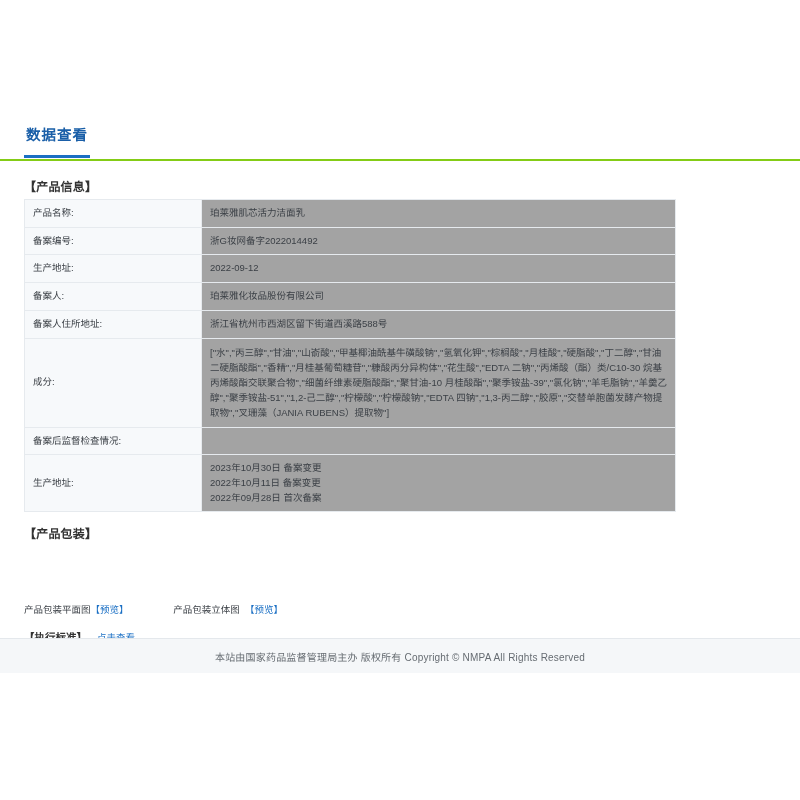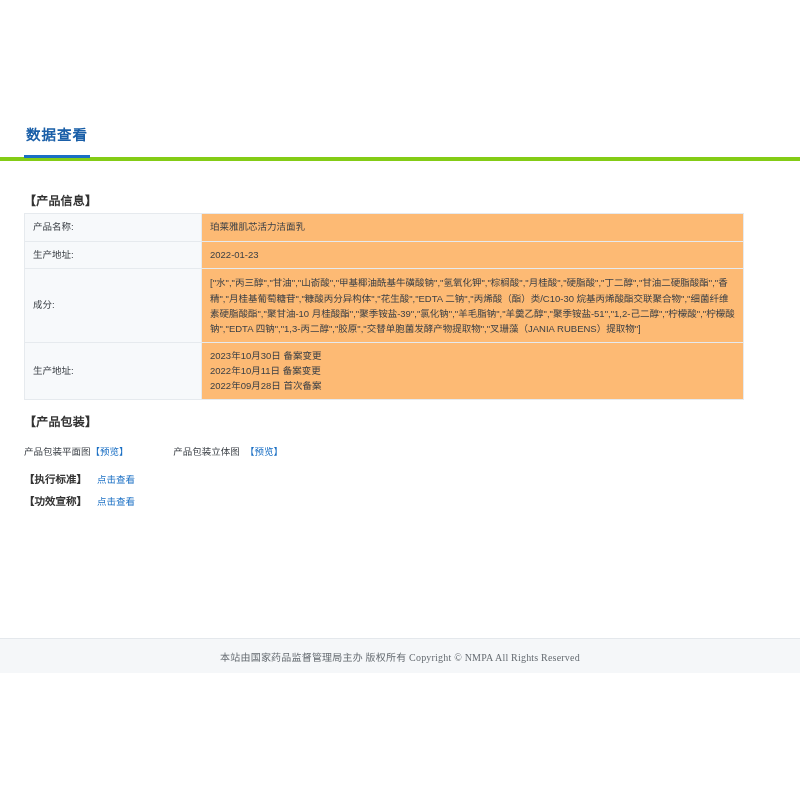--- a/index.html
+++ b/index.html
@@ -18,23 +18,23 @@
     overflow: hidden;
   }
   .content-wrap {
     position: absolute;
     left: 0;
     top: 0;
     width: 800px;
   }
   
   .tabbar {
-    margin: 125px 0 18px 0;
+    margin: 125px 0 4px 0;
     padding: 0 24px;
-    border-bottom: 4px solid #84cc16;
+    border-bottom: 2px solid #84cc16;
     height: 36px;
     box-sizing: border-box;
     font-family: Liberation Serif, serif;
   }
   .tab {
     display: inline-block;
     font-size: 14.5px;
     font-weight: bold;
     color: #1a5fa8;
     padding: 0 2px 10px 2px;
@@ -44,57 +44,58 @@
   }
   .section-title {
     font-size: 12px;
     color: #333333;
     font-weight: bold;
     padding: 12px 24px 5px 24px;
     letter-spacing: 0.2px;
   }
   table.info {
     border-collapse: collapse;
-    width: 720px;
+    width: 652px;
     margin: 0 24px;
     table-layout: fixed;
     border: 1px solid #e2e6ea;
   }
   table.info td {
     border: 1px solid #e6eaee;
     font-size: 9.5px;
     color: #3a3f45;
     padding: 6px 8px;
     vertical-align: middle;
     line-height: 1.55;
   }
   td.label {
     width: 160px;
     background: #f7f9fb;
     color: #2e3338;
     font-weight: normal;
   }
   td.value {
-    background: #fdba74;
+    background: #a3a3a3;
     color: #4a5058;
     word-break: break-all;
   }
   td.value.tall {
     line-height: 1.6;
   }
   .hist-line { display: block; }
   .pkg-block {
     padding: 4px 24px 0 24px;
     font-size: 10px;
     color: #333;
   }
   .pkg-row {
     padding: 6px 0 2px 0;
     font-size: 9.5px;
     color: #3a3f45;
+    margin-top: 46px;
   }
   .pkg-item { display: inline-block; margin-right: 42px; }
   .link {
     color: #1a6fc4;
     text-decoration: none;
     cursor: pointer;
   }
   .std-block {
     padding: 6px 24px 0 24px;
   }
@@ -116,21 +117,20 @@
     width: 800px;
     height: 34px;
     background: #f5f7f9;
     border-top: 1px solid #e4e8ec;
     display: flex;
     align-items: center;
     justify-content: center;
     font-size: 10px;
     color: #666c72;
     letter-spacing: 0.2px;
-    font-family: Liberation Serif, serif;
   }
 </style>
 </head>
 <body>
 
 <div id="page">
   <div class="content-wrap">
 
     <div class="tabbar">
       <span class="tab">数据查看</span>
@@ -138,26 +138,42 @@
 
     <div class="section-title">【产品信息】</div>
 
     <table class="info">
       <tbody>
         <tr>
           <td class="label">产品名称:</td>
           <td class="value">珀莱雅肌芯活力洁面乳</td>
         </tr>
         <tr>
+          <td class="label">备案编号:</td>
+          <td class="value">浙G妆网备字2022014492</td>
+        </tr>
+        <tr>
           <td class="label">生产地址:</td>
-          <td class="value">2022-01-23</td>
+          <td class="value">2022-09-12</td>
+        </tr>
+        <tr>
+          <td class="label">备案人:</td>
+          <td class="value">珀莱雅化妆品股份有限公司</td>
+        </tr>
+        <tr>
+          <td class="label">备案人住所地址:</td>
+          <td class="value">浙江省杭州市西湖区留下街道西溪路588号</td>
         </tr>
         <tr>
           <td class="label">成分:</td>
           <td class="value tall">["水","丙三醇","甘油","山嵛酸","甲基椰油酰基牛磺酸钠","氢氧化钾","棕榈酸","月桂酸","硬脂酸","丁二醇","甘油二硬脂酸酯","香精","月桂基葡萄糖苷","糠酸丙分异构体","花生酸","EDTA 二钠","丙烯酸（酯）类/C10-30 烷基丙烯酸酯交联聚合物","细菌纤维素硬脂酸酯","聚甘油-10 月桂酸酯","聚季铵盐-39","氯化钠","羊毛脂钠","羊羹乙醇","聚季铵盐-51","1,2-己二醇","柠檬酸","柠檬酸钠","EDTA 四钠","1,3-丙二醇","胶原","交替单胞菌发酵产物提取物","叉珊藻（JANIA RUBENS）提取物"]</td>
+        </tr>
+        <tr>
+          <td class="label">备案后监督检查情况:</td>
+          <td class="value">&nbsp;</td>
         </tr>
         <tr>
           <td class="label">生产地址:</td>
           <td class="value">
             <span class="hist-line">2023年10月30日 备案变更</span>
             <span class="hist-line">2022年10月11日 备案变更</span>
             <span class="hist-line">2022年09月28日 首次备案</span>
           </td>
         </tr>
       </tbody>

